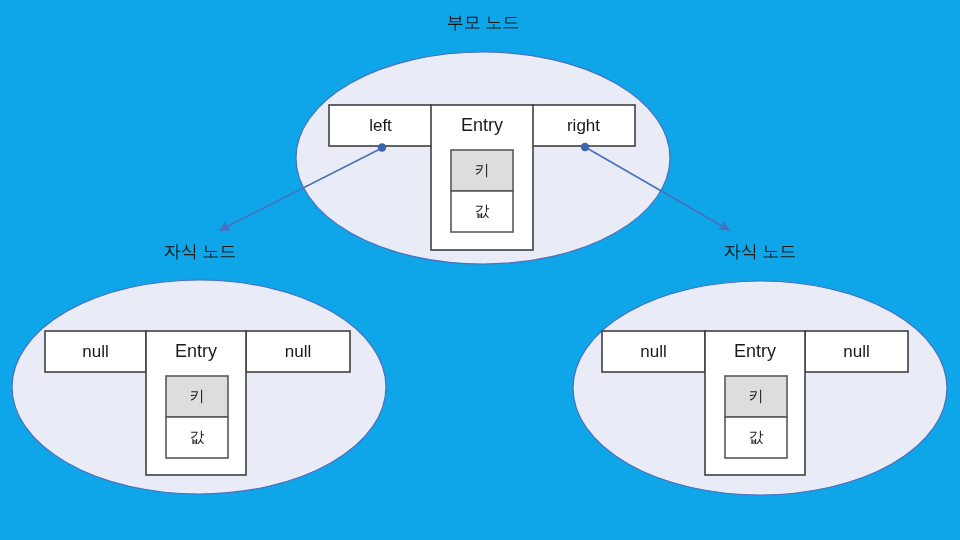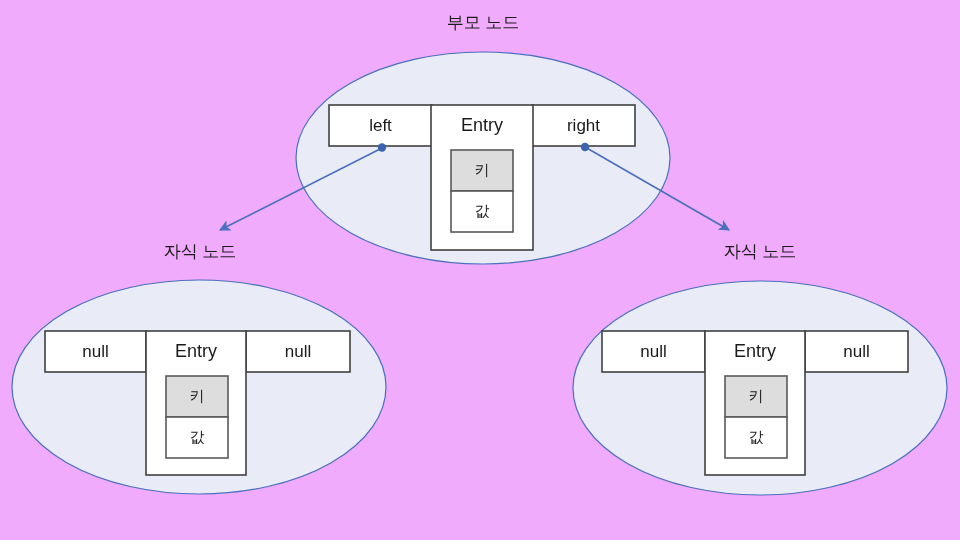--- a/index.html
+++ b/index.html
@@ -10,21 +10,21 @@
   body {
     width: 960px;
     height: 540px;
     overflow: hidden;
     font-family: "Liberation Sans", "DejaVu Sans", sans-serif;
   }
   #diagram-root {
     position: relative;
     width: 960px;
     height: 540px;
-    background: #f0abfc;
+    background: #0ea5e9;
   }
   svg.diagram-canvas {
     position: absolute;
     left: 0;
     top: 0;
     width: 960px;
     height: 540px;
     display: block;
   }
   .node-ellipse {

